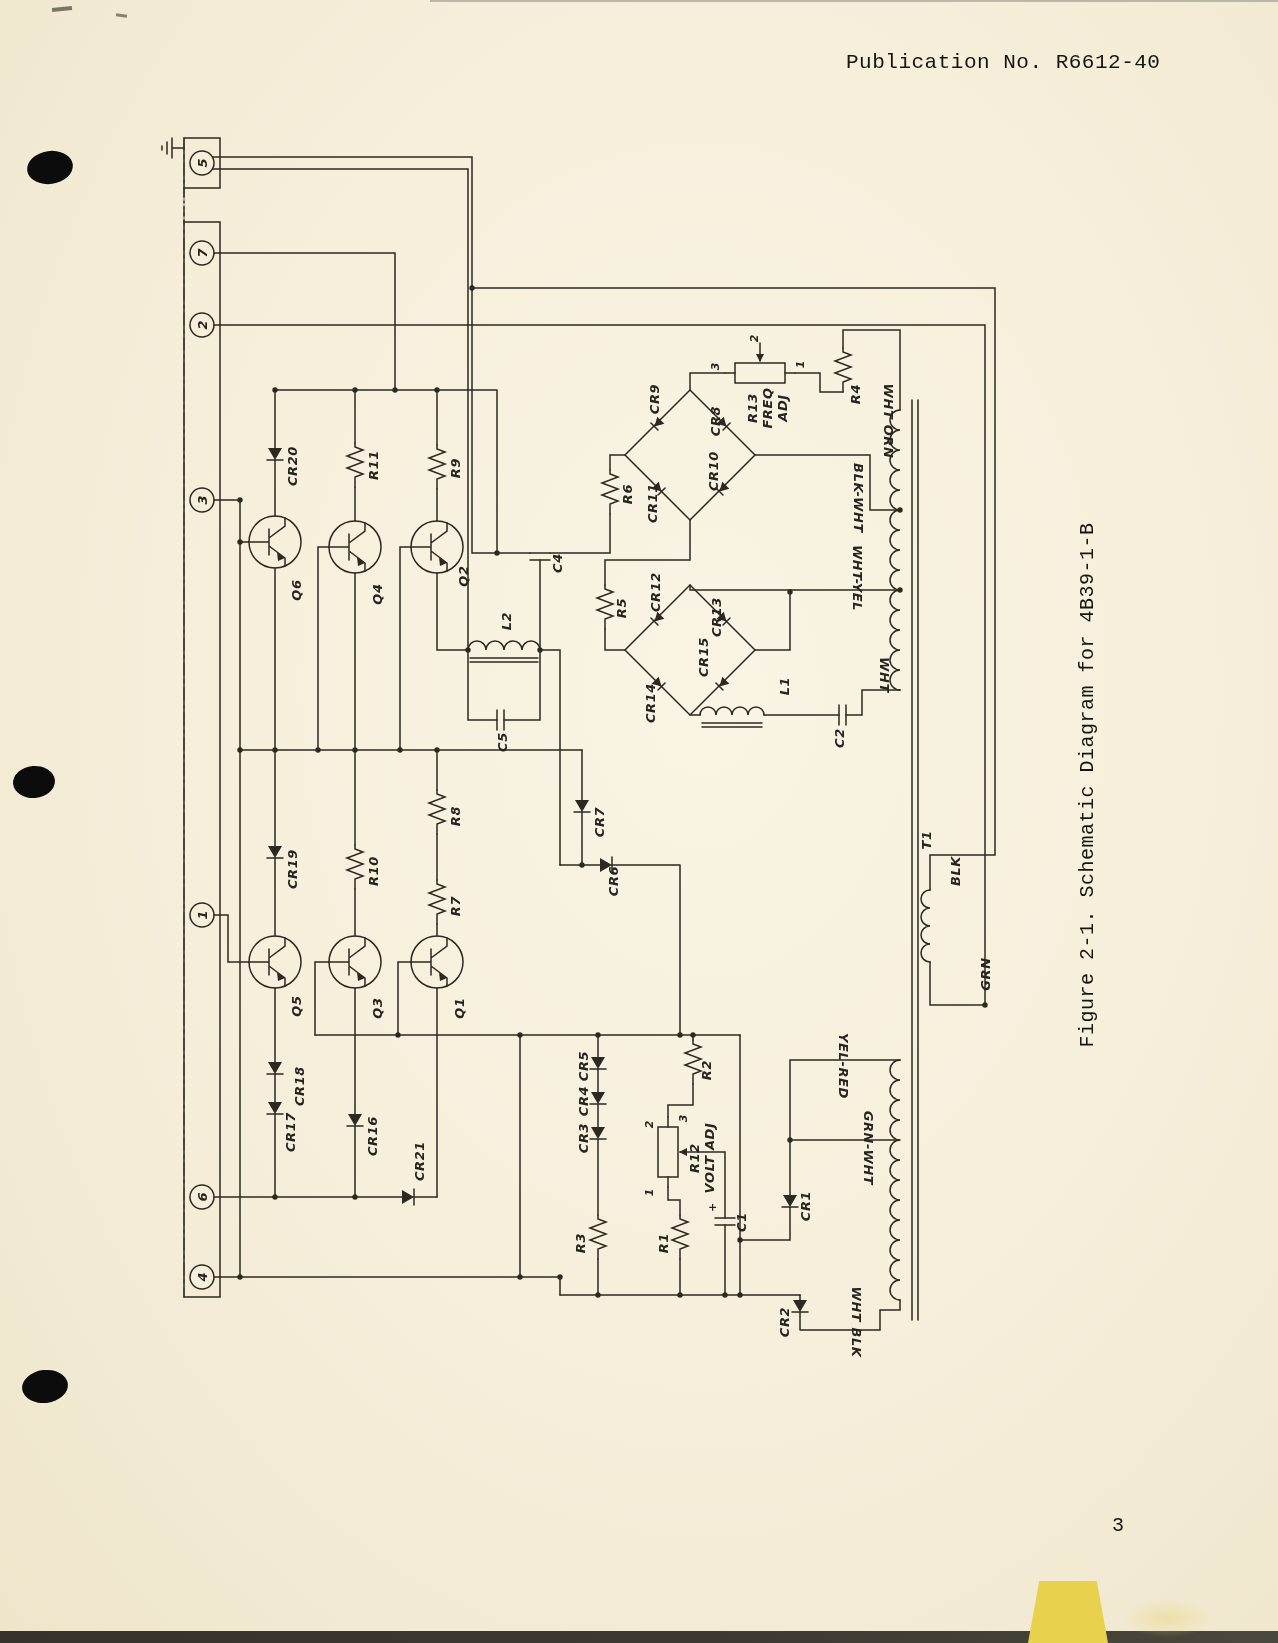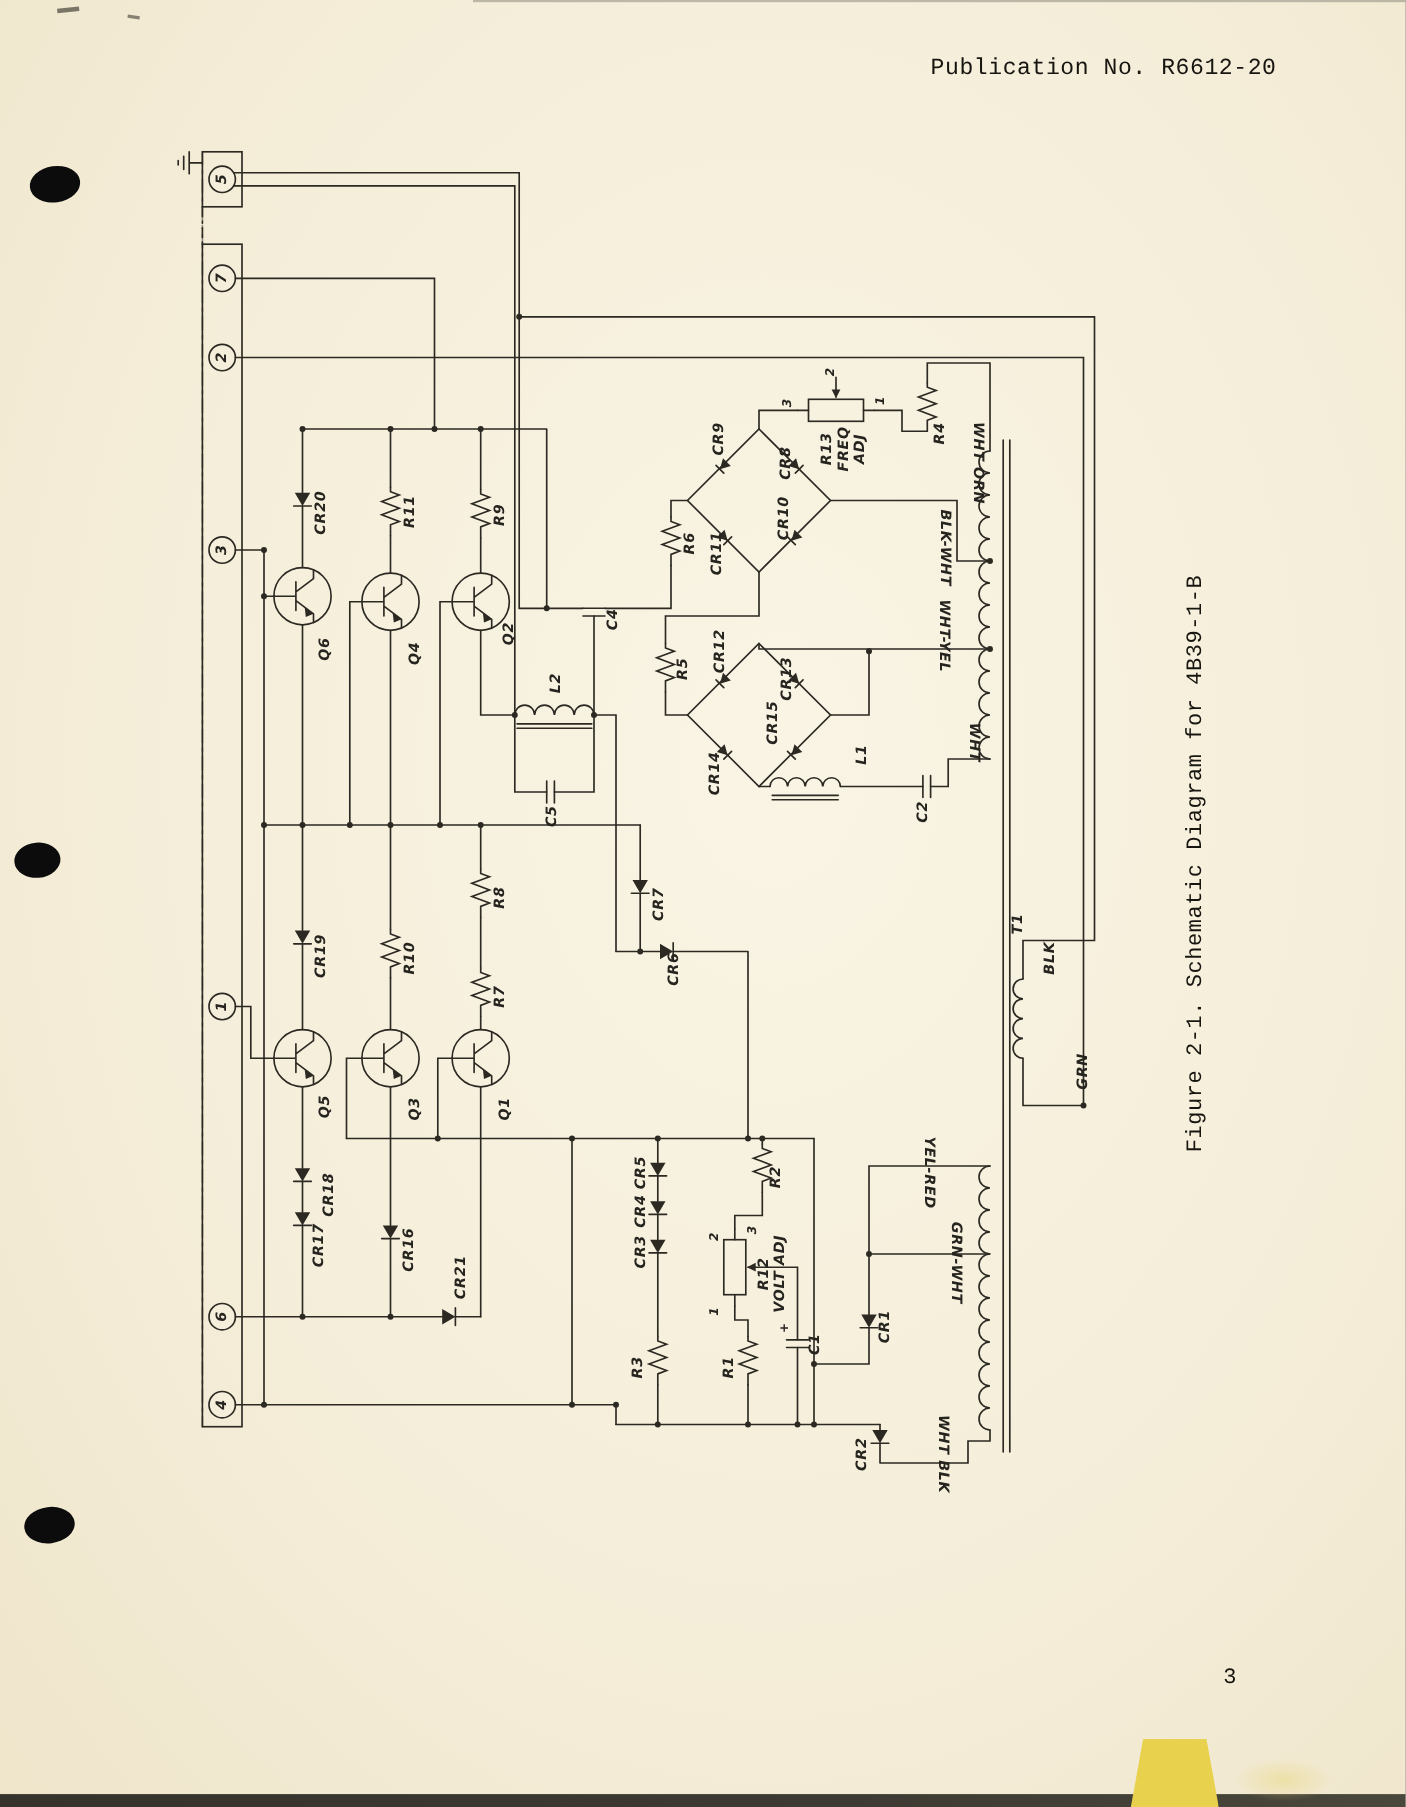--- a/index.html
+++ b/index.html
@@ -35,21 +35,21 @@
 
 <div class="page">
 
   <div class="punch-hole hole-1"></div>
   <div class="punch-hole hole-2"></div>
   <div class="punch-hole hole-3"></div>
   <div class="top-line"></div>
   <div class="top-mark-a"></div>
   <div class="top-mark-b"></div>
 
-  <div class="type header">Publication No. R6612-20</div>
+  <div class="type header">Publication No. R6612-40</div>
 
   <svg class="schem" width="1278" height="1643" viewBox="0 0 1278 1643">
     <defs>
       <path id="rz-v" d="M0 0 L0 4 L8 7 L-8 13 L8 19 L-8 25 L8 31 L0 34 L0 44"></path>
       <g id="d-v">
           <path class="fill" d="M-7 0 H7 L0 12 Z"></path>
           <path d="M-8 12 H8"></path>
         </g>
       <g id="d-h">
           <path class="fill" d="M0 -7 V7 L12 0 Z"></path>

